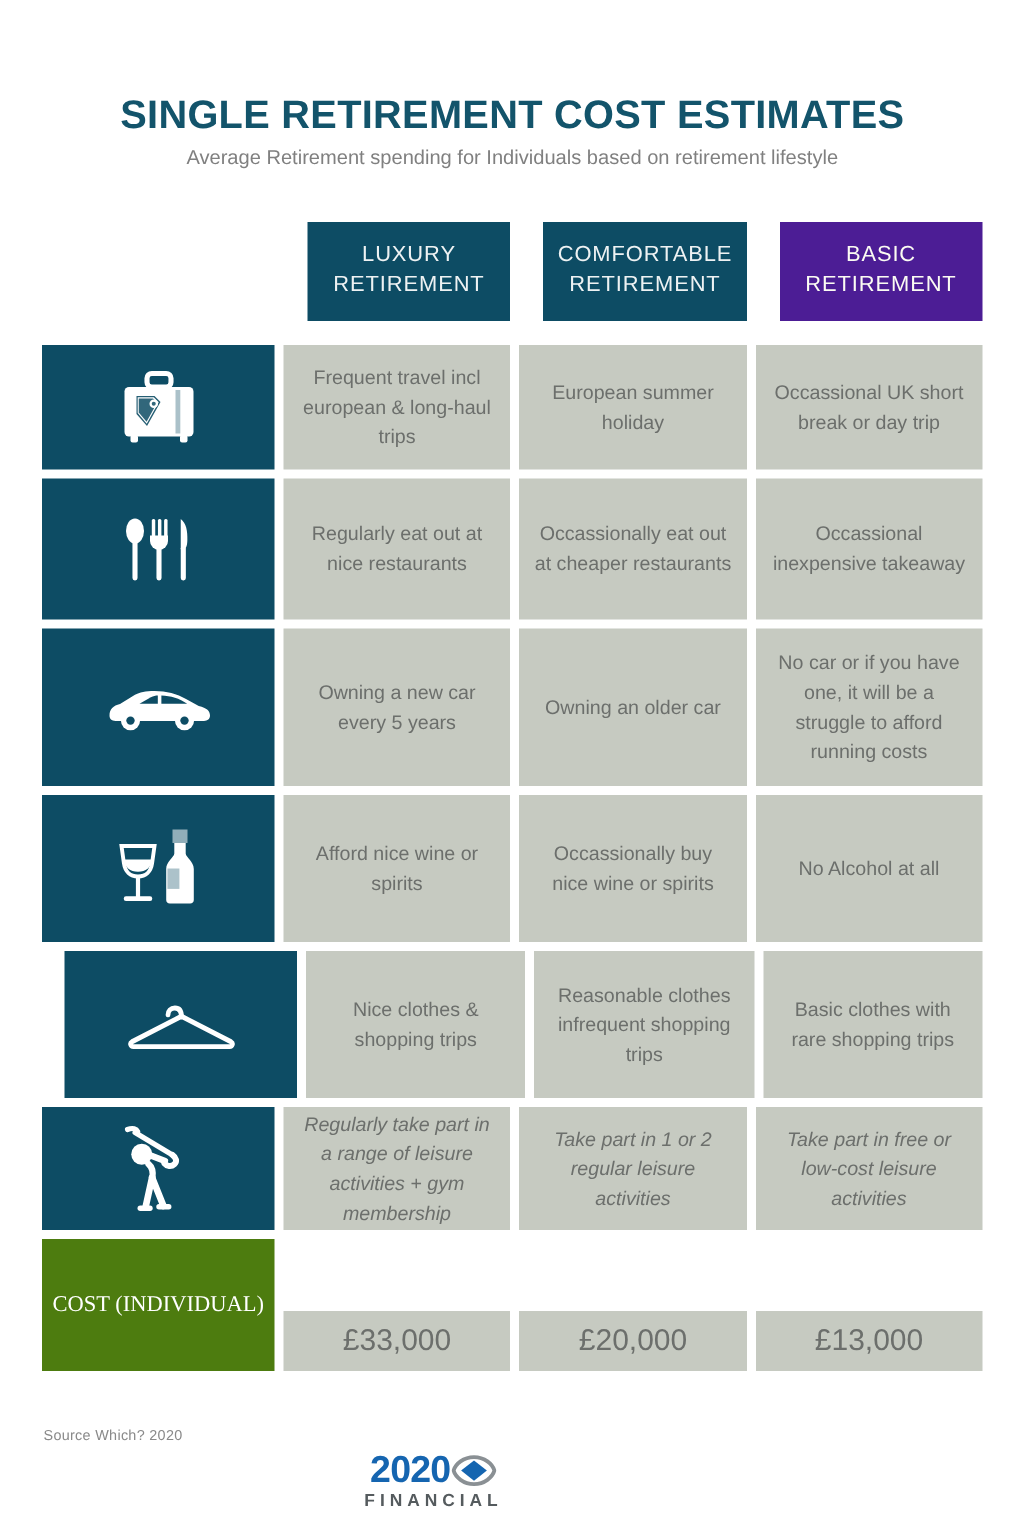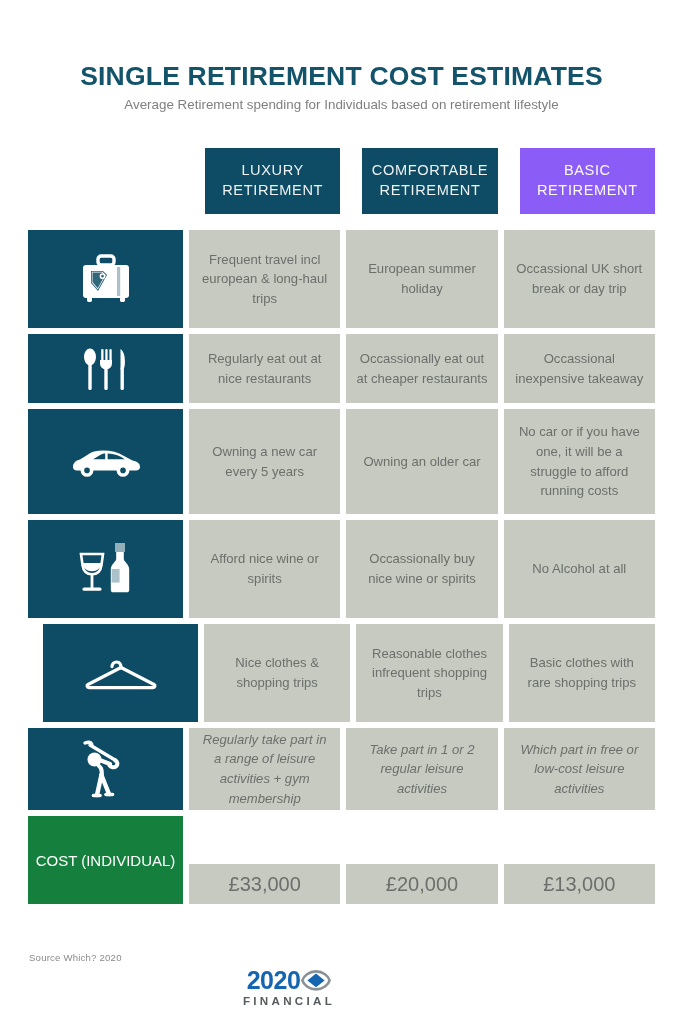--- a/index.html
+++ b/index.html
@@ -79,21 +79,21 @@
     align-items: center;
     justify-content: center;
     text-align: center;
     font-size: 14.6px;
     letter-spacing: 0.6px;
     line-height: 1.35;
     padding: 6px 4px;
     margin-left: 16px;
   }
 
-  .cell-head.accent { background: #8b5cf6; color: #fbfbf3; }
+  .cell-head.accent { background: #4c1d95; color: #fbfbf3; }
 
   .cell-text {
     flex: 1 1 0;
     min-width: 0;
     background: #c6cac1;
     color: #6c6f6c;
     display: flex;
     align-items: center;
     justify-content: center;
     text-align: center;
@@ -112,34 +112,35 @@
     justify-content: center;
     text-align: center;
     font-size: 20px;
     line-height: 1.3;
     margin-top: 48px;
   }
 
   .cell-costlabel {
     width: 155px;
     flex: 0 0 155px;
-    background: #15803d;
+    background: #4d7c0f;
     color: #ffffff;
     display: flex;
     align-items: center;
     justify-content: center;
     text-align: center;
     font-size: 15px;
     line-height: 1.4;
+    font-family: Liberation Serif, serif;
   }
 
   
   .row-head   { height: 66px; }
-  .row-r0     { height: 98px; margin-top: 16px; }
-  .row-r1     { height: 69px; }
+  .row-r0     { height: 83px; margin-top: 16px; }
+  .row-r1     { height: 94px; }
   .row-r2     { height: 105px; }
   .row-r3     { height: 98px; border-radius: 18px; }
   .row-r4     { height: 98px; padding-left: 15px; }
   .row-r5     { height: 82px; font-style: italic; }
   .row-cost   { height: 88px; }
 
   
   .icon-svg { display: block; }
 
   
@@ -320,21 +321,21 @@
 
             <path d="M22.4 38 L18 58" stroke="#ffffff" stroke-width="4.4" stroke-linecap="round"></path>
             <path d="M22.4 38 L30 57" stroke="#ffffff" stroke-width="4.4" stroke-linecap="round"></path>
             <path d="M14.5 58.5 h6.5" stroke="#ffffff" stroke-width="3.6" stroke-linecap="round"></path>
             <path d="M27 57.5 h6.5" stroke="#ffffff" stroke-width="3.6" stroke-linecap="round"></path>
           </svg>
         </span>
       </div>
       <div class="cell-text">Regularly take part in a range of leisure activities + gym membership</div>
       <div class="cell-text">Take part in 1 or 2 regular leisure activities</div>
-      <div class="cell-text">Which part in free or low-cost leisure activities</div>
+      <div class="cell-text">Take part in free or low-cost leisure activities</div>
     </div>
 
     <div class="row row-cost">
       <div class="cell-costlabel">COST (INDIVIDUAL)</div>
       <div class="cell-cost">£33,000</div>
       <div class="cell-cost">£20,000</div>
       <div class="cell-cost">£13,000</div>
     </div>
 
   </div>

